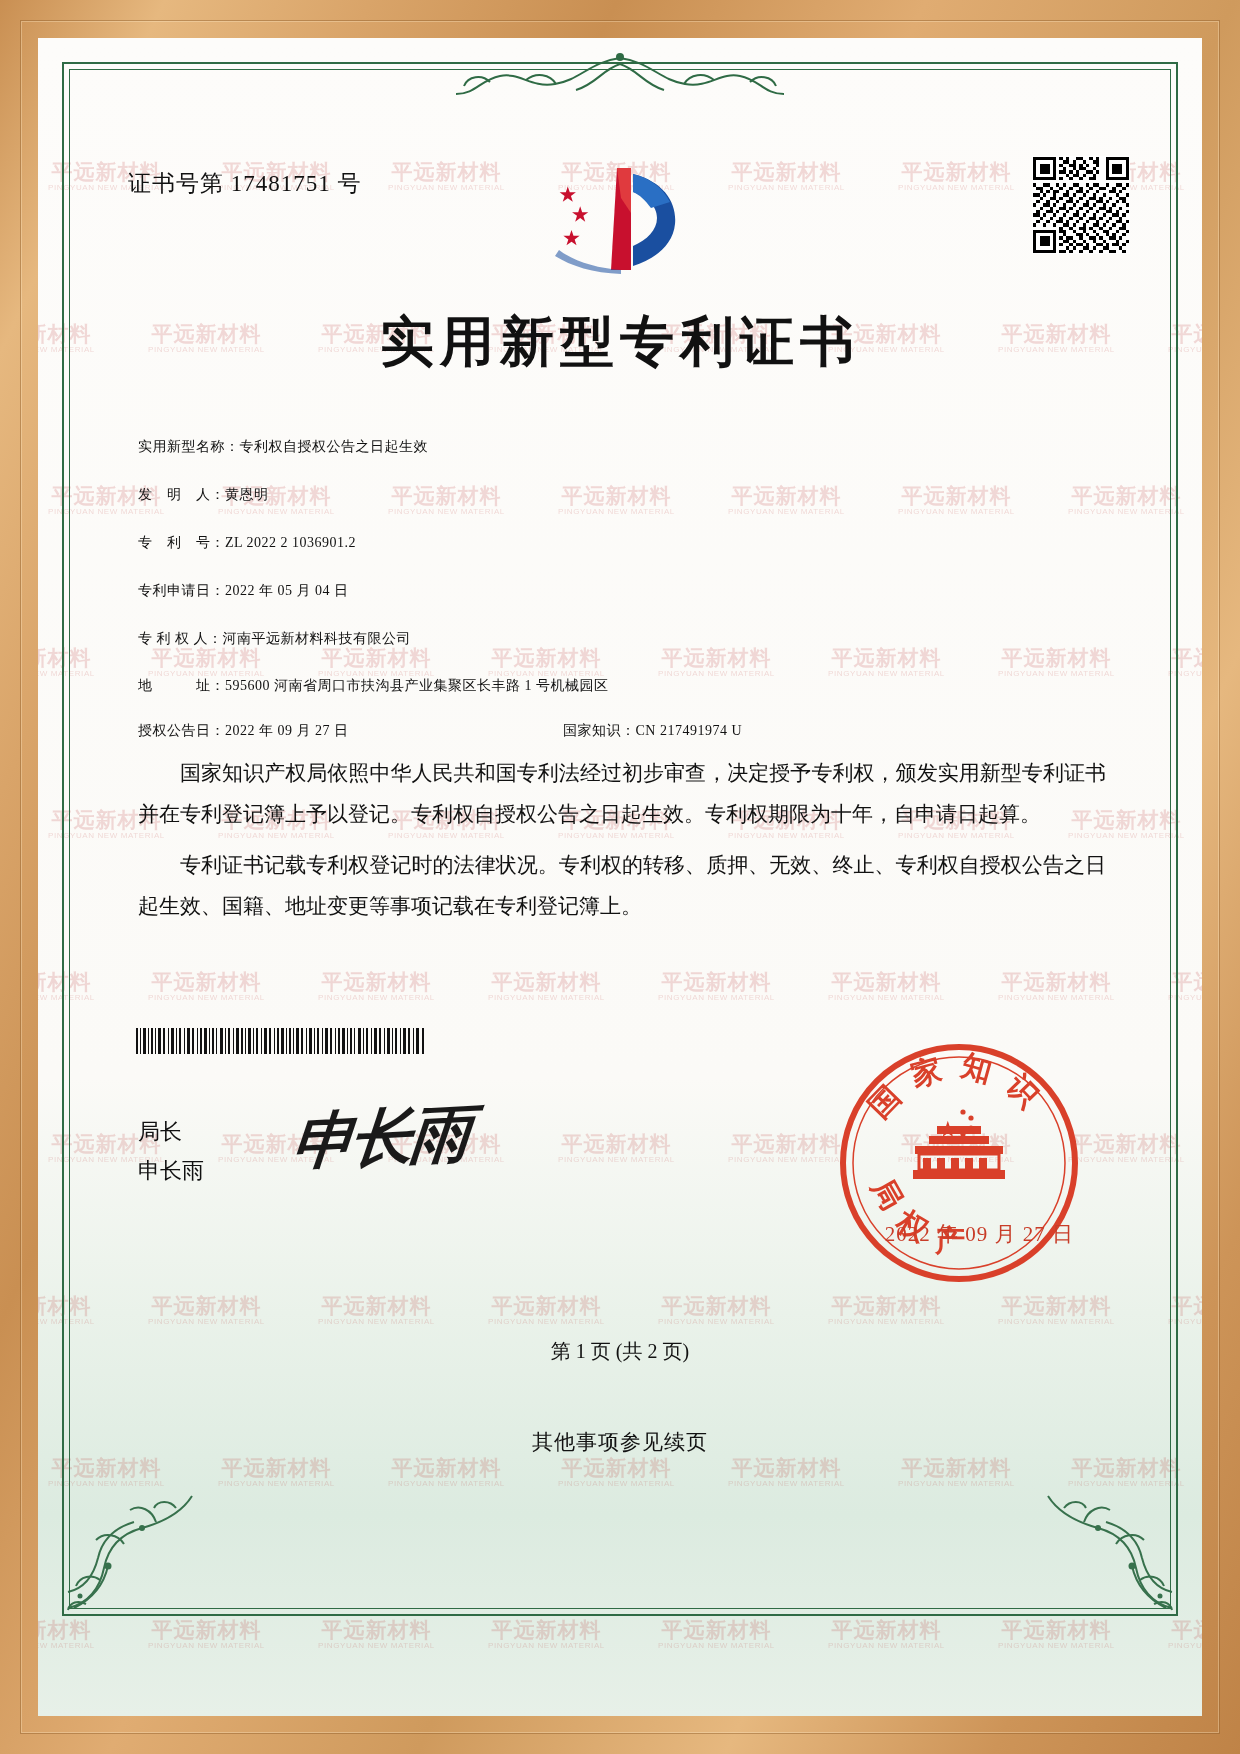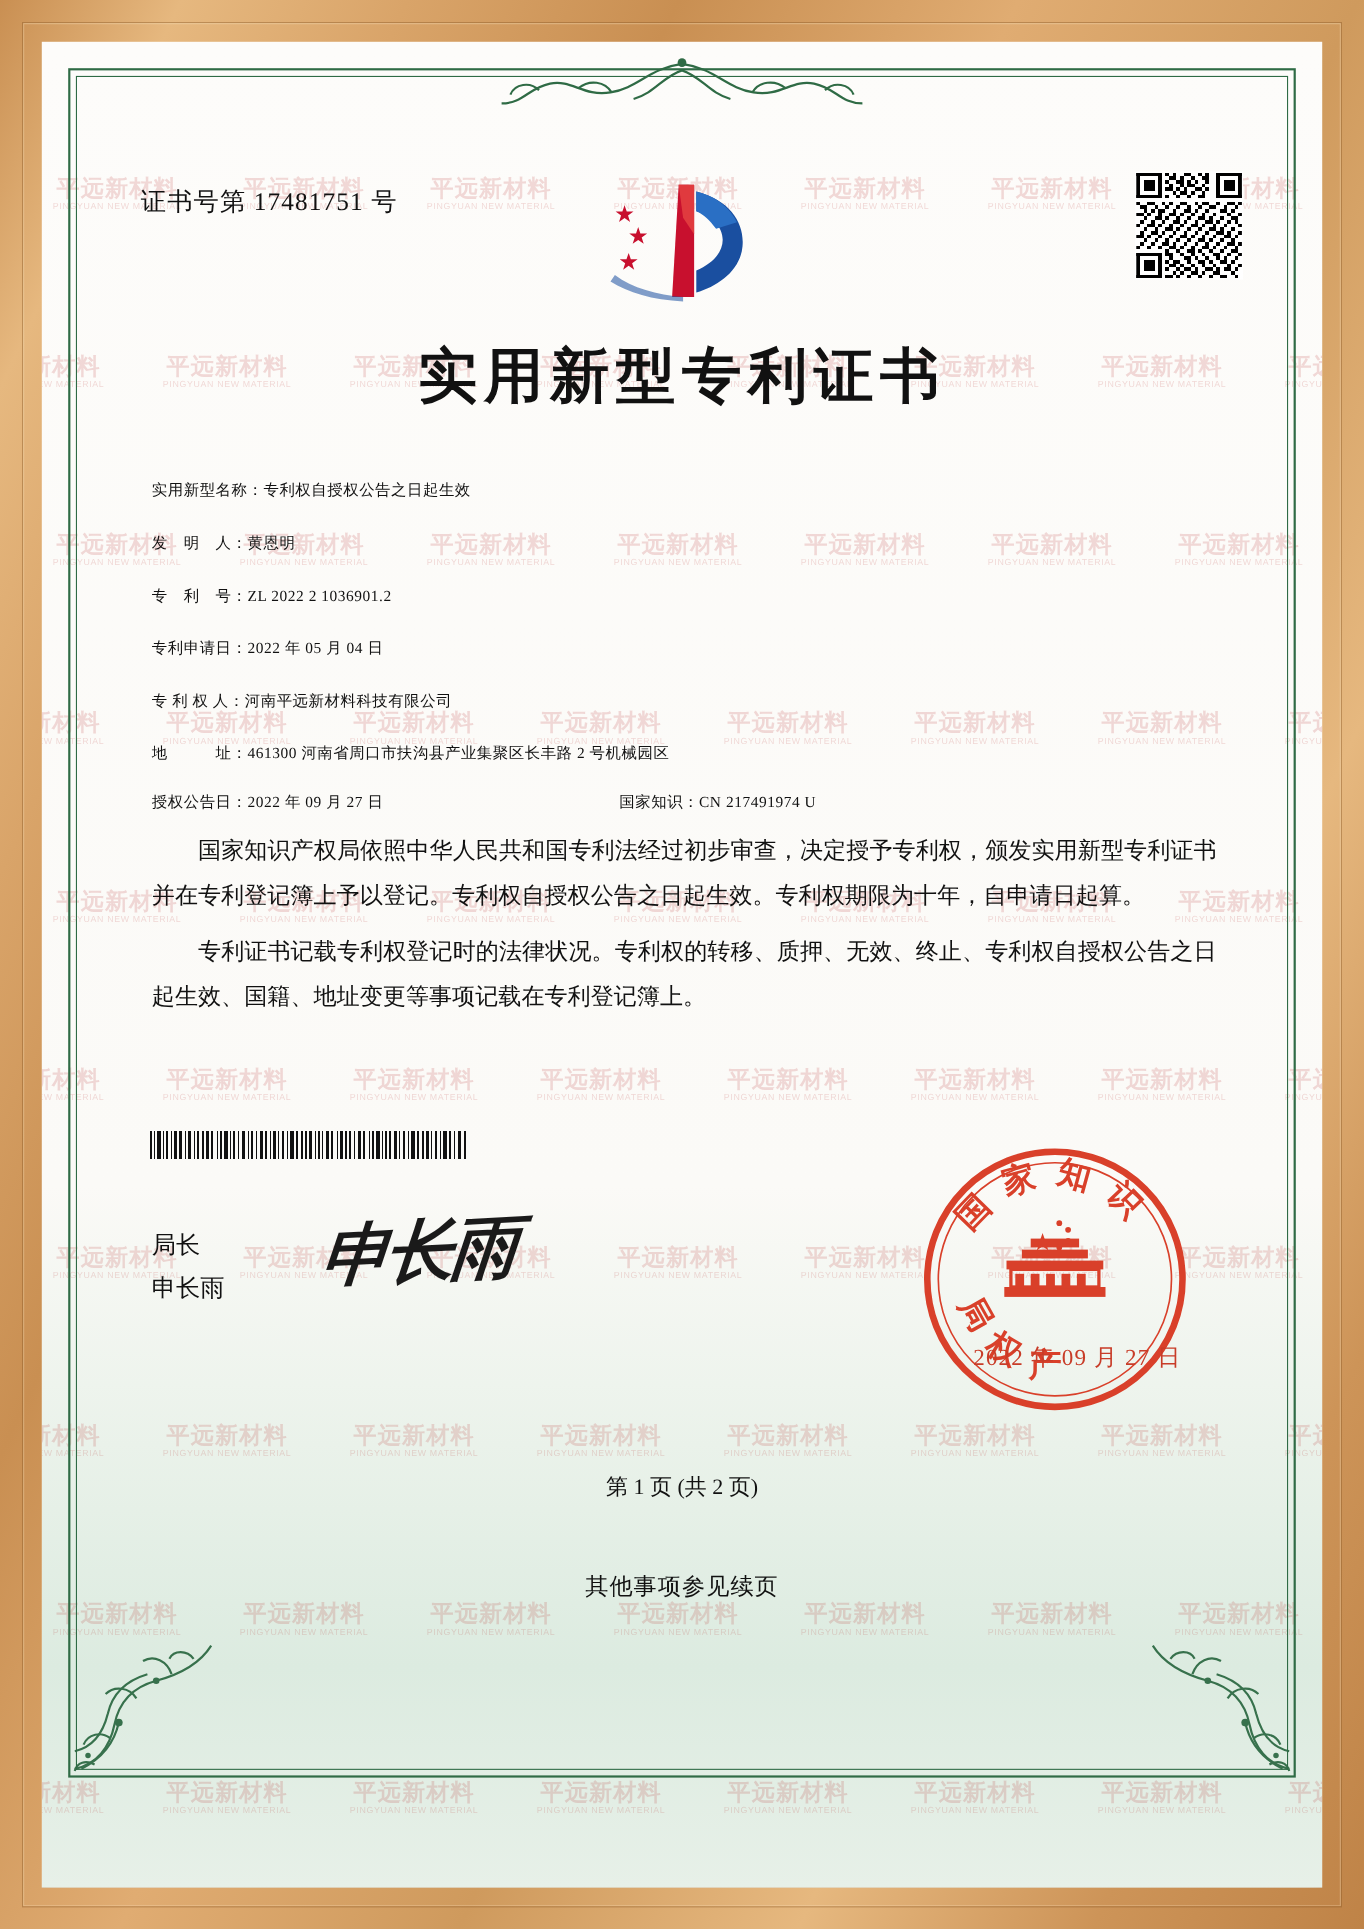--- a/index.html
+++ b/index.html
@@ -618,21 +618,21 @@
         <div class="field-row">
           <span class="field-label">专利申请日：</span>
           <span class="field-value">2022 年 05 月 04 日</span>
         </div>
         <div class="field-row">
           <span class="field-label">专 利 权 人：</span>
           <span class="field-value">河南平远新材料科技有限公司</span>
         </div>
         <div class="field-row" style="margin-bottom:26px;">
           <span class="field-label">地　　　址：</span>
-          <span class="field-value">461300 河南省周口市扶沟县产业集聚区长丰路 2 号机械园区</span>
+          <span class="field-value">595600 河南省周口市扶沟县产业集聚区长丰路 1 号机械园区</span>
         </div>
         <div class="field-row two-col">
           <span class="col-left">
             <span class="field-label">授权公告日：</span>
             <span class="field-value">2022 年 09 月 27 日</span>
           </span>
           <span class="col-right">
             <span class="field-label">国家知识：</span>
             <span class="field-value">CN 217491974 U</span>
           </span>

